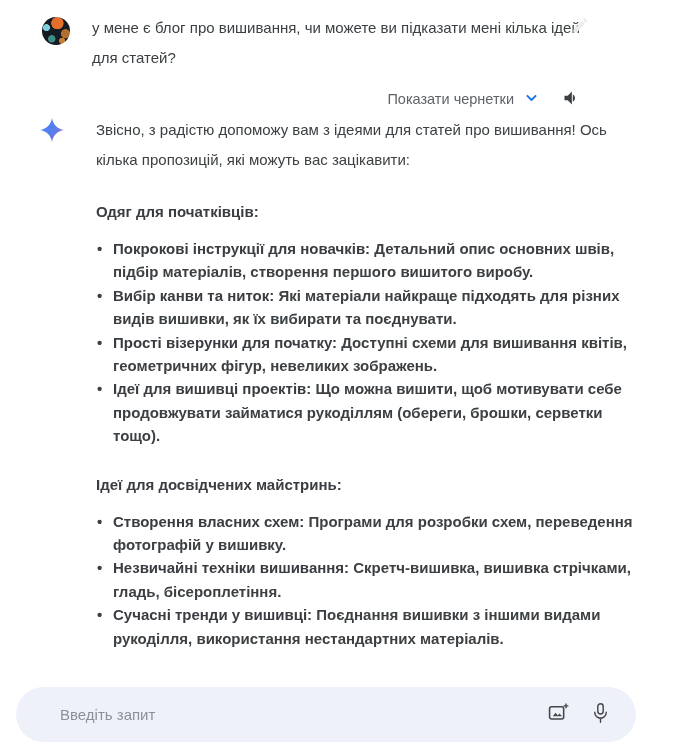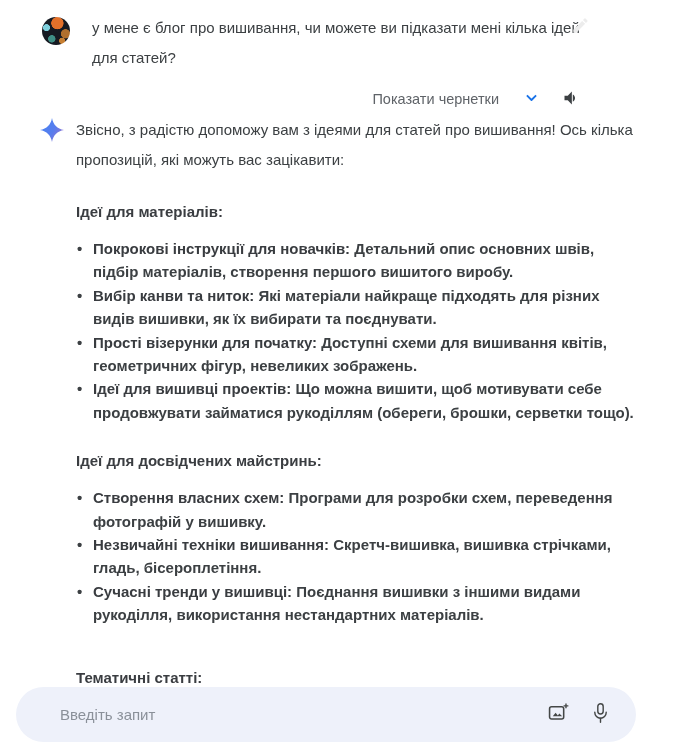--- a/index.html
+++ b/index.html
@@ -16,28 +16,28 @@
       radial-gradient(circle at 84% 60%, #b06f2e 0 15%, rgba(0,0,0,0) 17%),
       radial-gradient(circle at 35% 78%, #3f8f86 0 12%, rgba(0,0,0,0) 14%),
       radial-gradient(circle at 72% 85%, #c77f33 0 9%, rgba(0,0,0,0) 11%),
       #161a22; }
   .user-text { margin:-4px 0 0 22px; width:566px; font-size:15px; line-height:30px; color:#3c4043; }
   .edit-btn { position:absolute; right:52px; top:14px; background:none; border:none; cursor:pointer; padding:2px; }
 
   
   .actions-row { display:flex; justify-content:flex-end; align-items:center;
                  height:20px; margin-top:16px; padding-right:62px; }
-  .drafts-btn { display:flex; align-items:center; gap:24px; background:none; border:none; cursor:pointer; }
+  .drafts-btn { display:flex; align-items:center; gap:9px; background:none; border:none; cursor:pointer; }
   .drafts-label { font-size:14.5px; color:#5f6368; }
   .speaker-btn { background:none; border:none; cursor:pointer; margin-left:22px; display:flex; align-items:center; }
 
   
   .response-row { display:flex; margin-top:6px; }
   .sparkle { flex:0 0 24px; width:24px; height:24px; margin:3px 0 0 40px; }
-  .content { margin-left:12px; width:566px; color:#3c4043; }
+  .content { margin-left:32px; width:566px; color:#3c4043; }
   .intro { font-size:15px; line-height:30px; }
   .section-heading { font-size:15px; font-weight:bold; color:#3a3d41; line-height:21px; margin:26px 0 15px; }
   .section-heading.clipped { margin-top:40px; }
   ul.idea-list { list-style:none;font-weight:bold; }
   ul.idea-list li { position:relative; padding-left:17px; font-size:15px; line-height:23.4px; color:#3c4043; }
   ul.idea-list li::before { content:"\2022"; position:absolute; left:1px; color:#3c4043; }
   ul.idea-list b { color:#393c40; }
 
   
   .footer { position:absolute; left:8px; right:0; bottom:0; height:62px; background:#fff; z-index:5; }
@@ -97,21 +97,21 @@
             <stop offset="1" stop-color="#9b72cb"></stop>
           </linearGradient>
         </defs>
         <path d="M12 0 C13.2 6.8 17.2 10.8 24 12 C17.2 13.2 13.2 17.2 12 24 C10.8 17.2 6.8 13.2 0 12 C6.8 10.8 10.8 6.8 12 0 Z" fill="url(#sparkGrad)"></path>
       </svg>
     </div>
 
     <div class="content">
       <p class="intro">Звісно, з радістю допоможу вам з ідеями для статей про вишивання! Ось кілька пропозицій, які можуть вас зацікавити:</p>
 
-      <h3 class="section-heading">Ідеї для матеріалів:</h3>
+      <h3 class="section-heading">Одяг для початківців:</h3>
       <ul class="idea-list">
         <li><b>Покрокові інструкції для новачків:</b><span> Детальний опис основних швів, підбір матеріалів, створення першого вишитого виробу.</span></li>
         <li><b>Вибір канви та ниток:</b><span> Які матеріали найкраще підходять для різних видів вишивки, як їх вибирати та поєднувати.</span></li>
         <li><b>Прості візерунки для початку:</b><span> Доступні схеми для вишивання квітів, геометричних фігур, невеликих зображень.</span></li>
         <li><b>Ідеї для вишивці проектів:</b><span> Що можна вишити, щоб мотивувати себе продовжувати займатися рукоділлям (обереги, брошки, серветки тощо).</span></li>
       </ul>
 
       <h3 class="section-heading">Ідеї для досвідчених майстринь:</h3>
       <ul class="idea-list">
         <li><b>Створення власних схем:</b><span> Програми для розробки схем, переведення фотографій у вишивку.</span></li>

